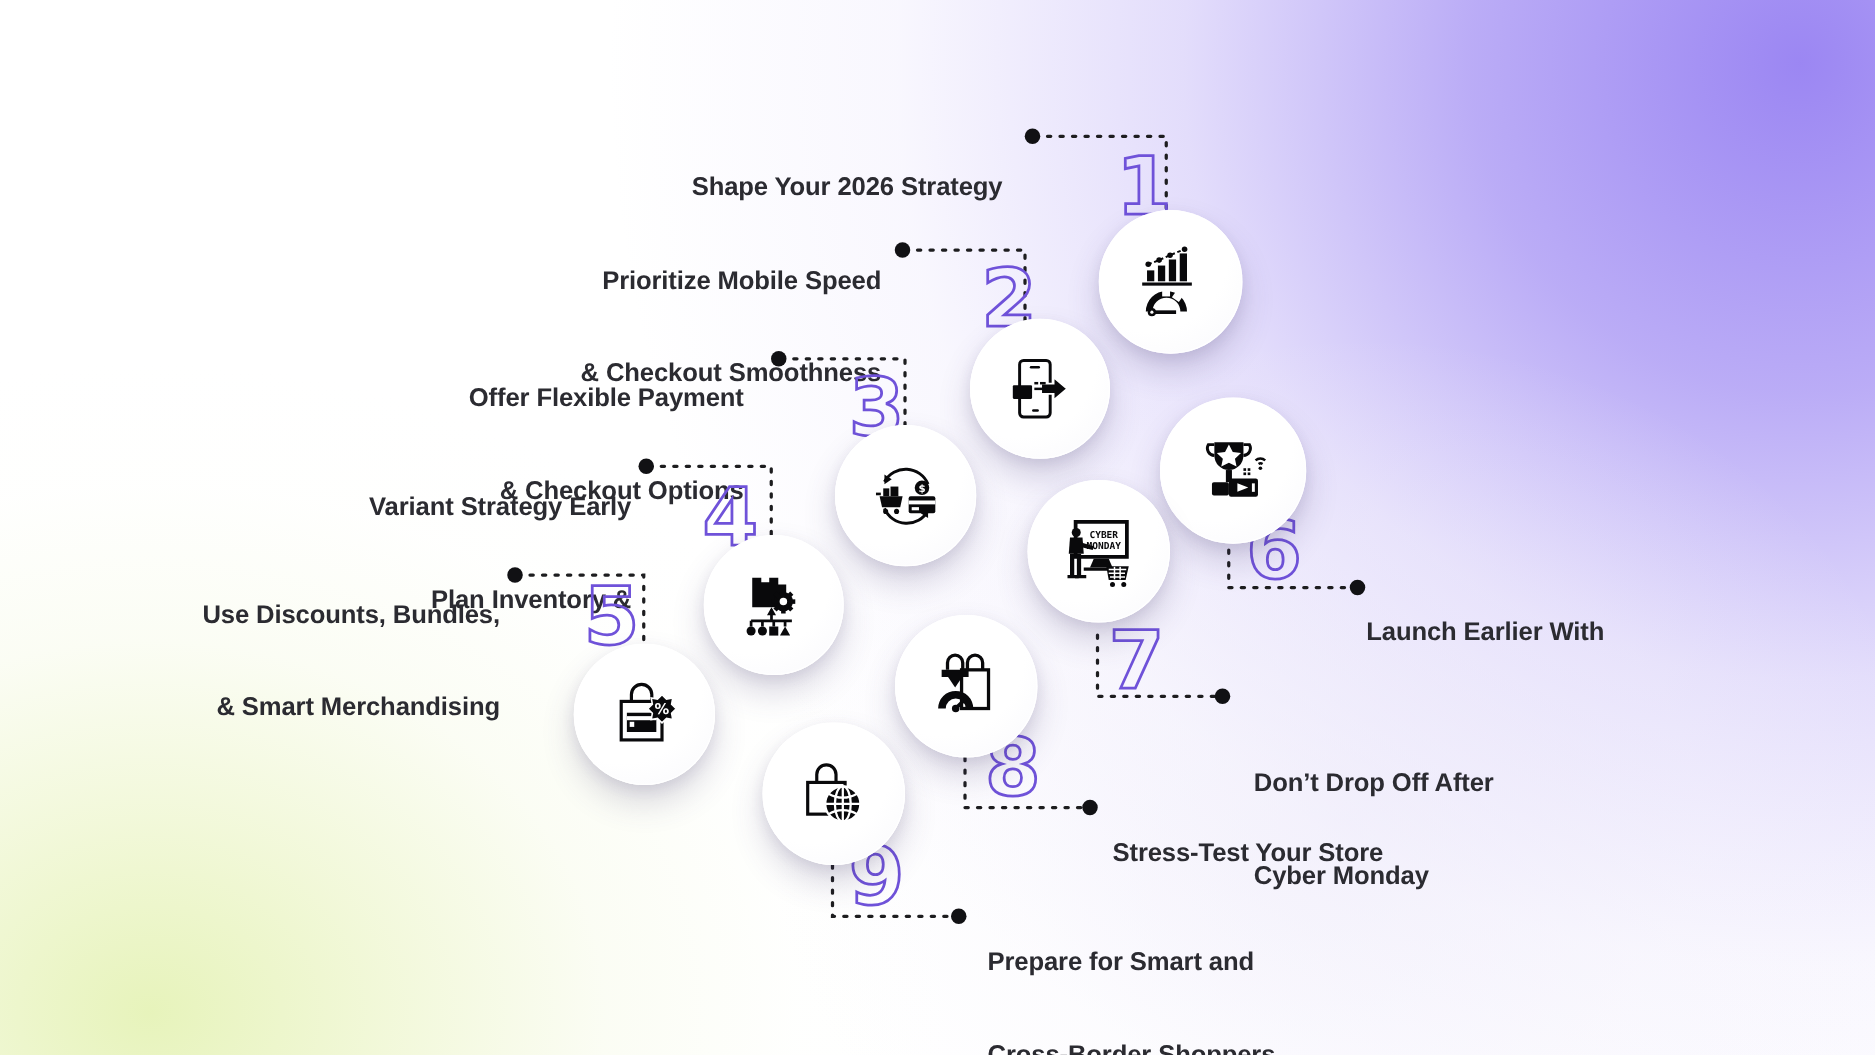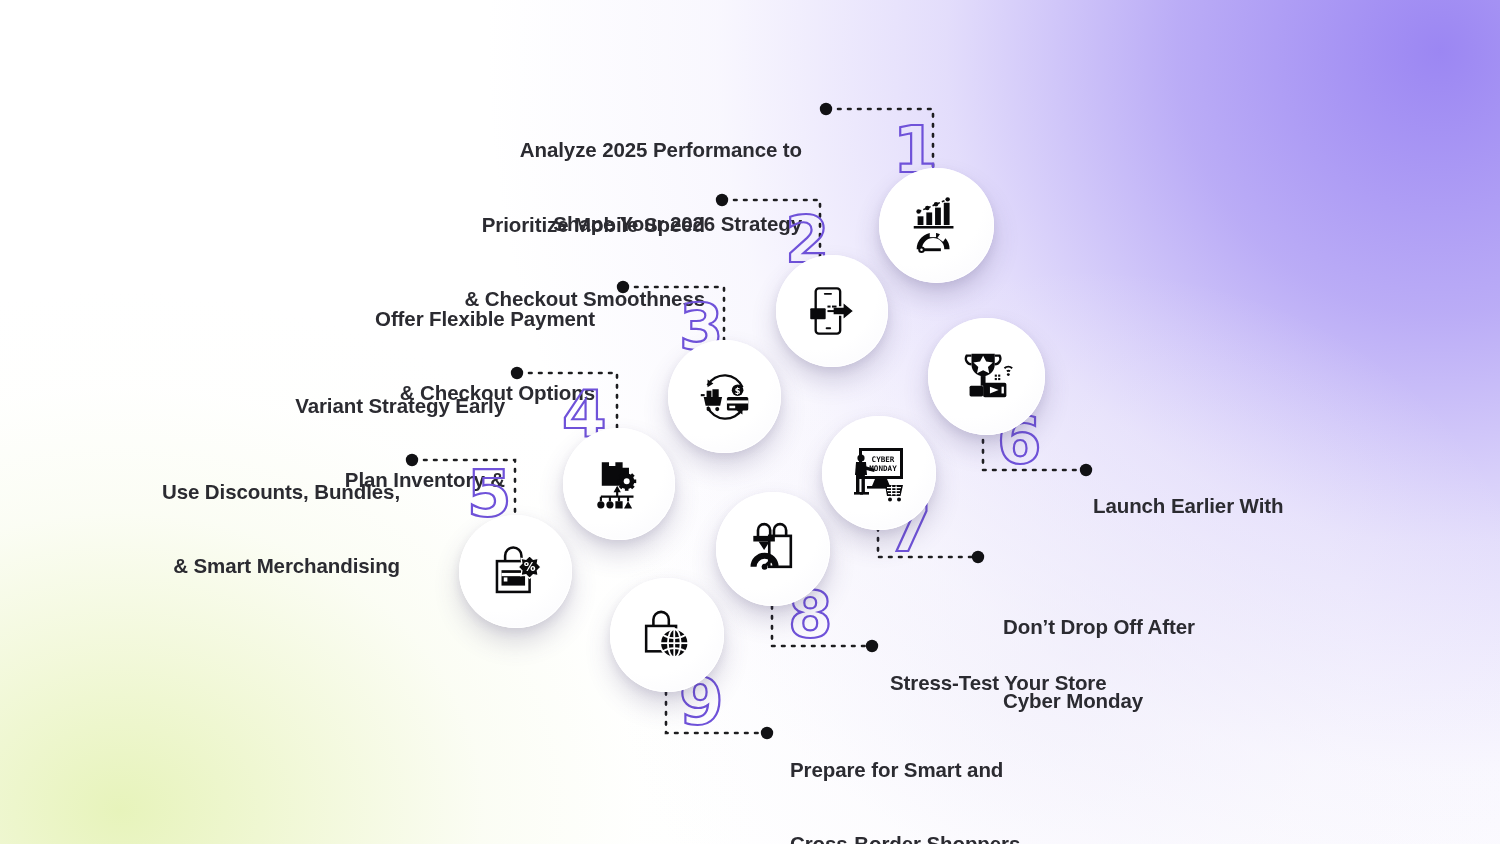--- a/index.html
+++ b/index.html
@@ -125,21 +125,20 @@
     <circle class="enddot" cx="978" cy="557" r="6.2"></circle>
 
     <path class="dotline" d="M 772 596 L 772 646 L 870 646"></path>
     <circle class="enddot" cx="872" cy="646" r="6.2"></circle>
 
     <path class="dotline" d="M 666 682 L 666 733 L 765 733"></path>
     <circle class="enddot" cx="767" cy="733" r="6.2"></circle>
   </svg>
 
   <div class="label r" style="right:698px; top:89px;">
-    <div>Analyze 2025 Performance to</div>
     <div>Shape Your 2026 Strategy</div>
   </div>
   <div class="label r" style="right:795px; top:164px;">
     <div>Prioritize Mobile Speed</div>
     <div>&amp; Checkout Smoothness</div>
   </div>
   <div class="label r" style="right:905px; top:258px;">
     <div>Offer Flexible Payment</div>
     <div>&amp; Checkout Options</div>
   </div>
@@ -313,21 +312,21 @@
         <rect x="43.5" y="29.5" width="2.2" height="2.2"></rect>
       </g>
       <g fill="none" stroke="#09090b" stroke-width="2">
         <path d="M50 23 A6 6 0 0 1 58 23"></path>
         <path d="M52.5 26 A3 3 0 0 1 55.8 26"></path>
       </g>
       <circle cx="54" cy="29.5" r="1.5" fill="#09090b"></circle>
     </svg>
   </div>
 
-  <div class="node" style="left:822px; top:416px; width:114px; height:114px;">
+  <div class="node" style="left:822px; top:384px; width:114px; height:114px;">
     <svg width="64" height="64" viewBox="0 0 64 64">
       <g>
         <rect x="12" y="7" width="44" height="31" fill="#09090b"></rect>
         <rect x="15" y="10" width="38" height="25" fill="#ffffff"></rect>
         <text x="36" y="21" font-family="DejaVu Sans Mono, monospace" font-size="7.6" font-weight="700" fill="#09090b" text-anchor="middle">CYBER</text>
         <text x="36" y="30" font-family="DejaVu Sans Mono, monospace" font-size="7.6" font-weight="700" fill="#09090b" text-anchor="middle">MONDAY</text>
         <path d="M28 38 L40 38 L43 45 L25 45 Z" fill="#09090b"></path>
         <rect x="20" y="45" width="28" height="2.6" fill="#09090b"></rect>
       </g>
       <g fill="#09090b">

